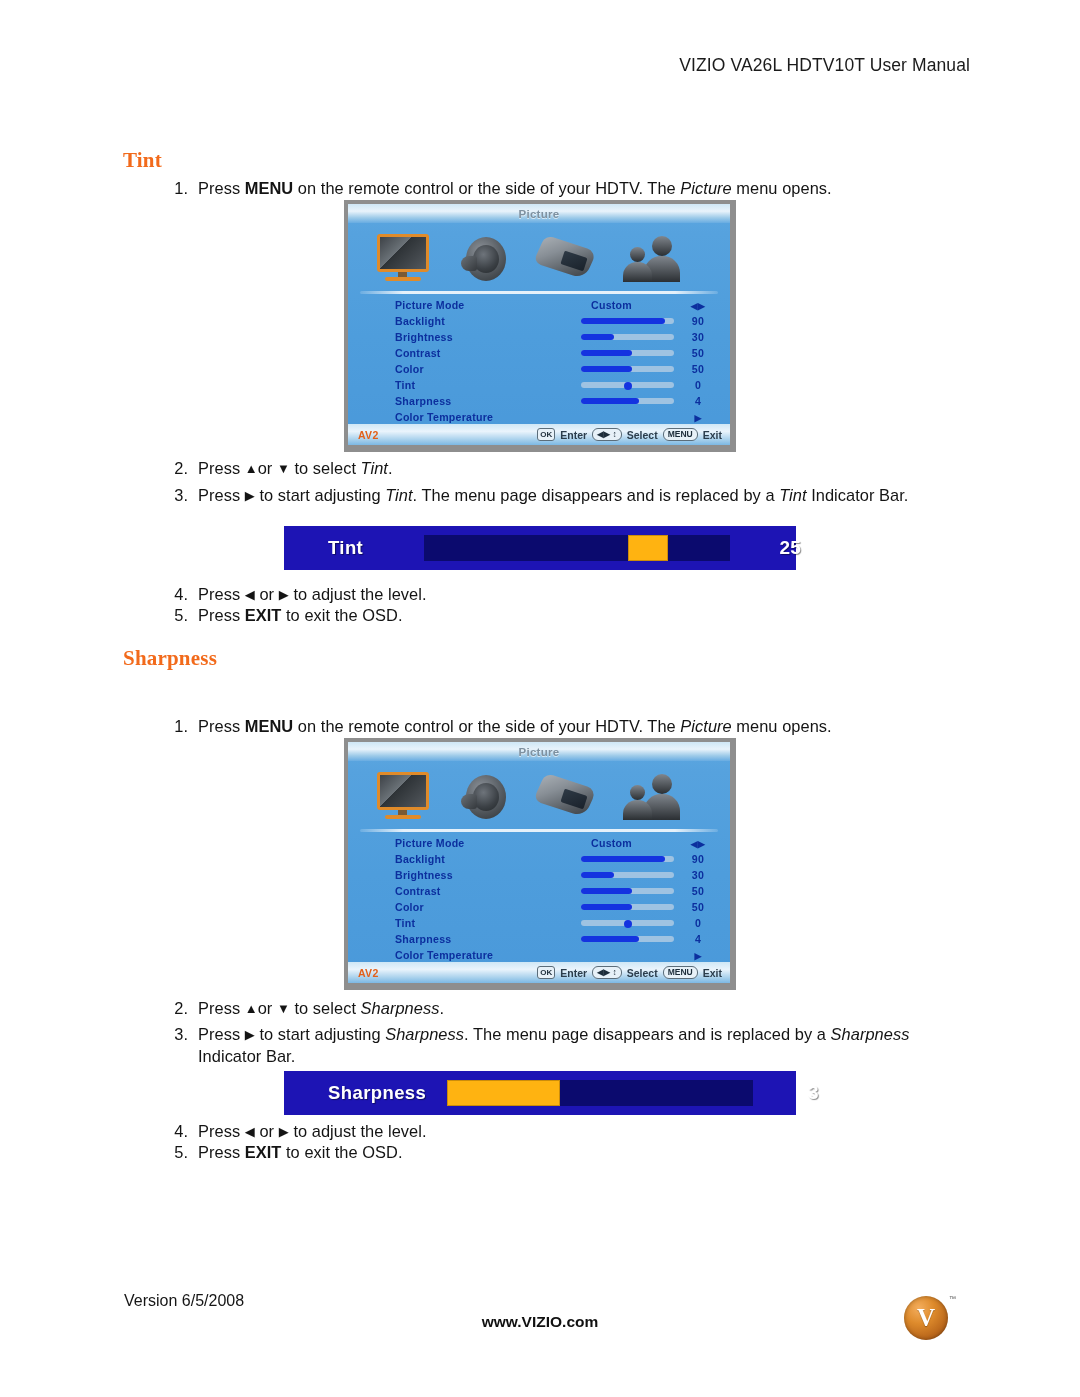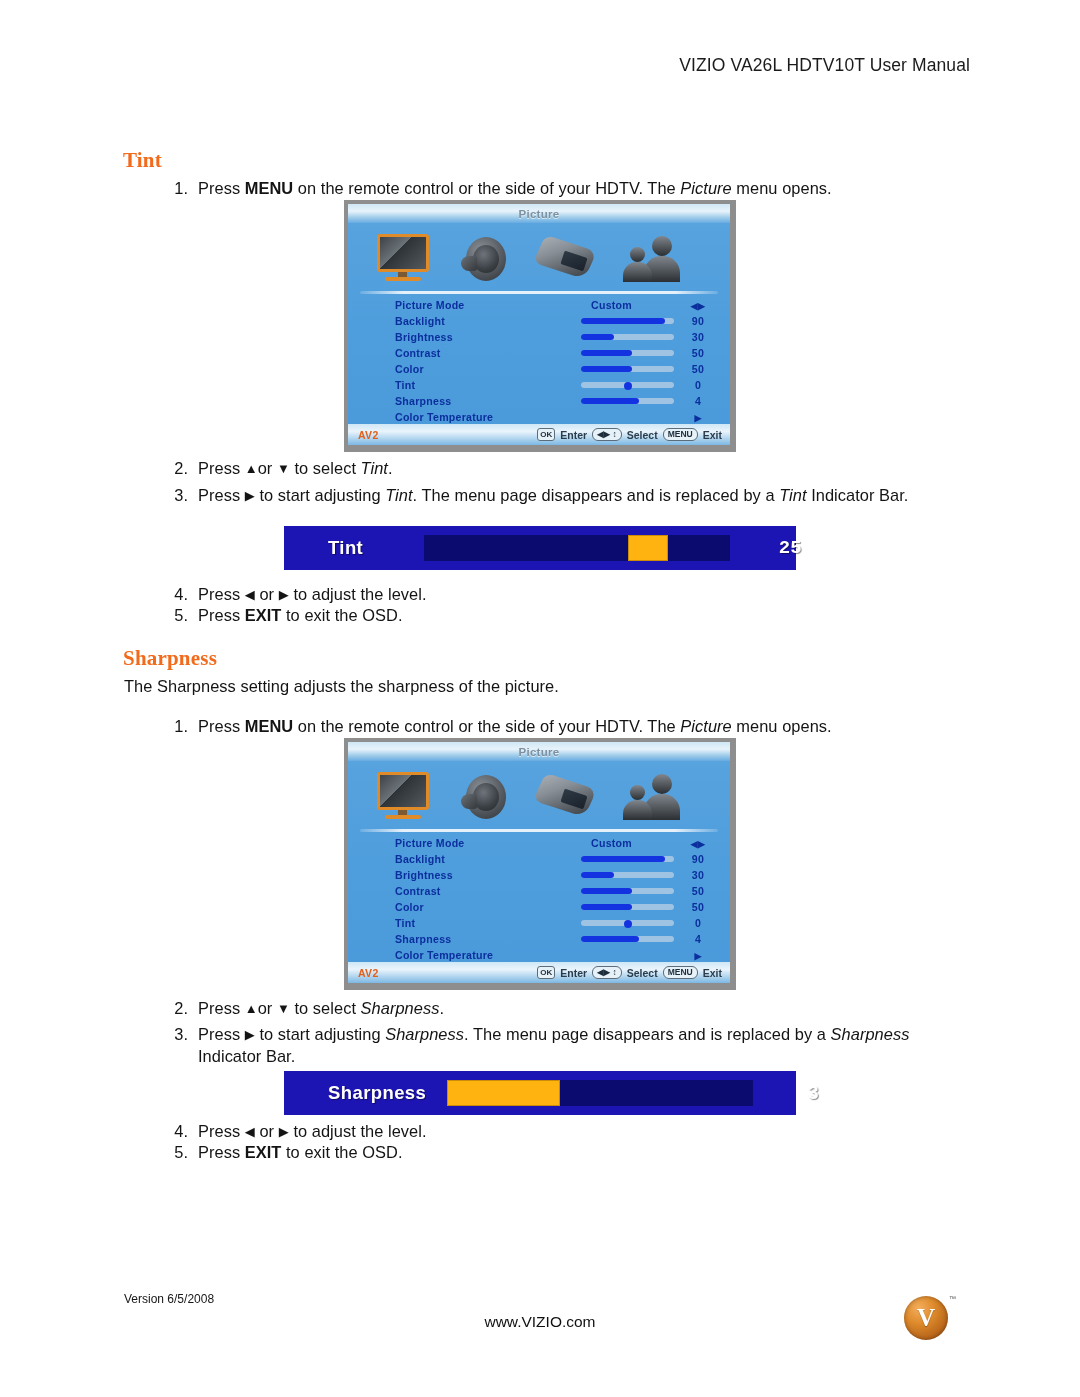--- a/index.html
+++ b/index.html
@@ -225,28 +225,28 @@
   .ind-block{
     position:absolute;top:0;height:26px;background:#ffb311;border:1px solid #cc8c0a;
     box-sizing:border-box;
   }
   .ind-bar .num{
     color:#ffffff;font-weight:bold;font-size:19px;
     text-shadow:1px 1px 1px rgba(0,0,0,.45);
     text-align:center;flex:0 0 auto;
   }
   .foot-ver{
-    position:absolute;left:124px;top:1292px;font-size:12px;color:#161616;
+    position:absolute;left:124px;top:1292px;font-size:16px;color:#161616;
   }
   .foot-page{
     position:absolute;left:0;right:0;top:1290px;text-align:center;font-size:15.5px;color:#161616;
   }
   .foot-url{
     position:absolute;left:0;right:0;top:1313px;text-align:center;
-    font-size:15.5px;font-weight:normal;color:#111;
+    font-size:15.5px;font-weight:bold;color:#111;
   }
   .logo{
     position:absolute;left:904px;top:1296px;width:44px;height:44px;
     border-radius:50%;
     background:radial-gradient(circle at 34% 28%,#f4ae5e 0%,#de8b2c 35%,#b8651a 72%,#7d3f0c 100%);
     box-shadow:inset 0 0 4px rgba(0,0,0,.35);
   }
   .logo .v{
     position:absolute;left:0;right:0;top:8px;
     text-align:center;color:#fff;font-weight:bold;font-size:25px;
@@ -393,35 +393,34 @@
   <div class="ol-item" style="top:485px;left:158px;width:790px;">
     <span class="num">3.</span>
     <span class="txt">Press <span class="arrow">▶</span> to start adjusting <i>Tint</i>. The menu page disappears and is replaced by a <i>Tint</i> Indicator Bar.</span>
   </div>
 
   <div class="ind-bar" id="ind-tint" style="left:284px;top:526px;width:512px;">
     <span class="name" style="margin-left:44px;">Tint</span>
     <div class="ind-track" style="margin-left:61px;width:306px;">
       <div class="ind-block" id="blk-tint" style="width: 40px; left: calc(73% - 20px);"></div>
     </div>
-    <span class="num" style="width:120px;font-family:Liberation Mono, monospace;">25</span>
+    <span class="num" style="width:120px;">25</span>
   </div>
 
   <div class="ol-item" style="top:584px;left:158px;width:790px;">
     <span class="num">4.</span>
     <span class="txt">Press <span class="arrow">◀</span> or <span class="arrow">▶</span> to adjust the level.</span>
   </div>
   <div class="ol-item" style="top:605px;left:158px;width:790px;">
     <span class="num">5.</span>
     <span class="txt">Press <b>EXIT</b> to exit the OSD.</span>
   </div>
 
   <div class="sec-head" id="head-sharp">Sharpness</div>
 
-  <div class="para" style="top:676px;left:124px;width:800px;">The Sharpness setting adjusts the sharpness of the picture.</div>
 
   <div class="ol-item" style="top:716px;left:158px;width:800px;">
     <span class="num">1.</span>
     <span class="txt">Press <b>MENU</b> on the remote control or the side of your HDTV. The <i>Picture</i> menu opens.</span>
   </div>
 
   <div class="osd-wrap" style="left:344px;top:738px;">
     <div class="osd">
       <div class="osd-title">
         <span>Picture</span>

